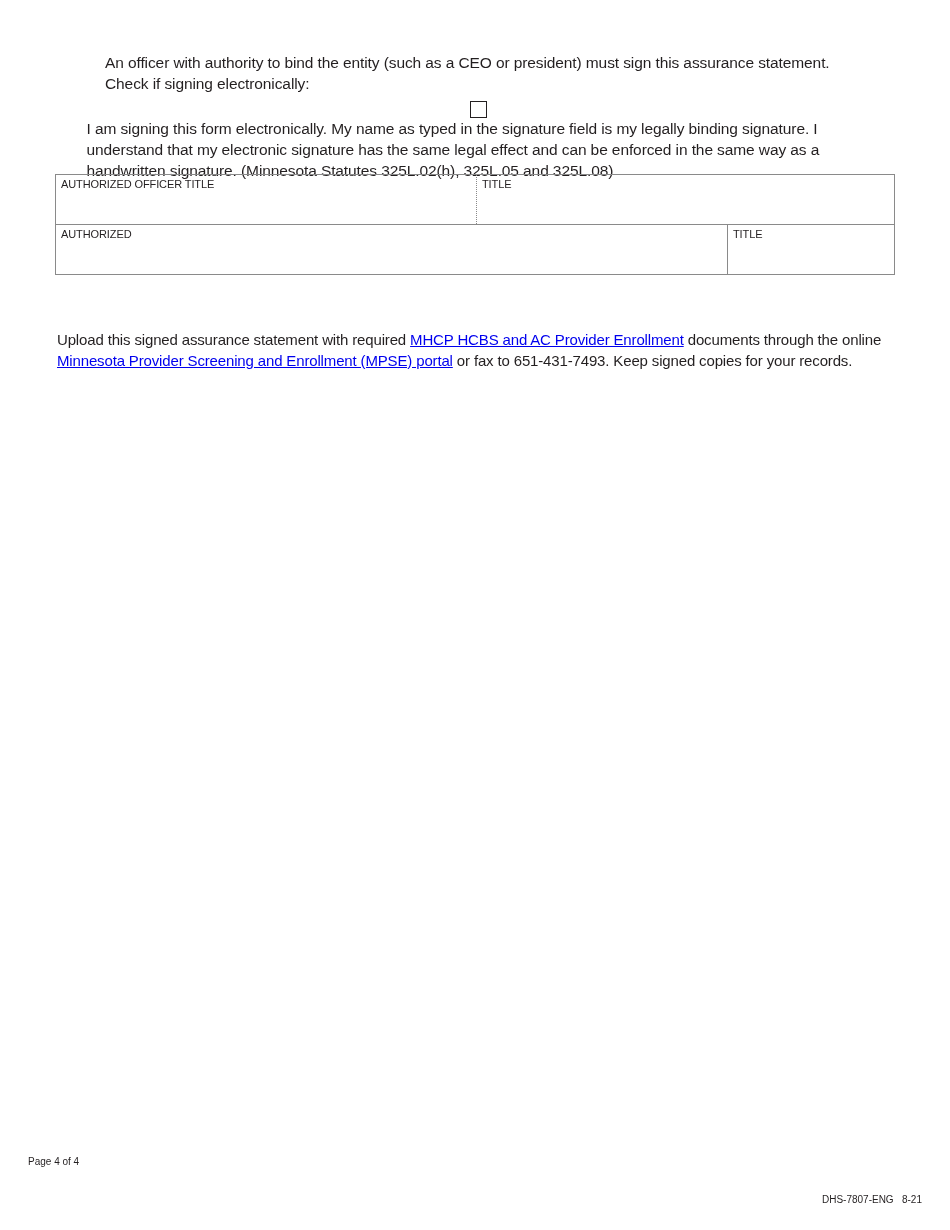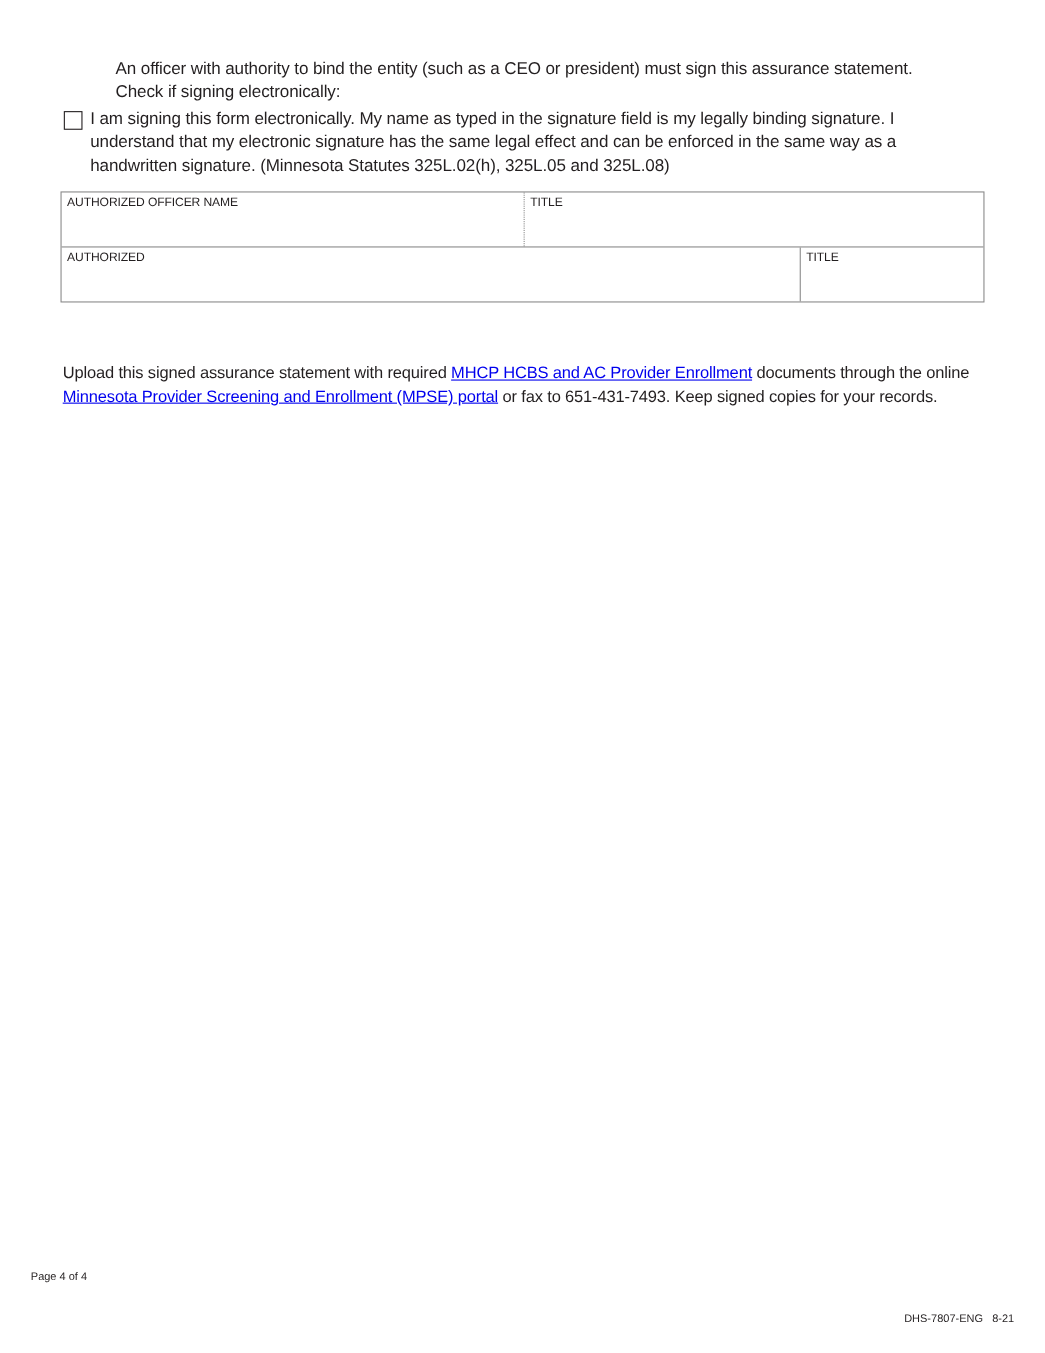--- a/index.html
+++ b/index.html
@@ -25,21 +25,22 @@
       letter-spacing: -0.1px;
       margin-left: 48px;
     }
     .intro p { margin: 0; }
     .checkbox-row {
       position: absolute;
       left: 58px;
       top: 98px;
       width: 840px;
       display: flex;
-      align-items: flex-start;
+      align-items: center;
+      flex-direction: column;
     }
     .checkbox {
       width: 17px;
       height: 17px;
       border: 1px solid #231f20;
       box-sizing: border-box;
       margin-top: 3px;
       flex: 0 0 auto;
       background: #fff;
       cursor: pointer;
@@ -136,21 +137,21 @@
 </div>
 
 <div class="checkbox-row">
   <div class="checkbox" role="checkbox" aria-checked="false"></div>
   <div class="checkbox-text">I am signing this form electronically. My name as typed in the signature field is my legally binding signature. I understand that my electronic signature has the same legal effect and can be enforced in the same way as a handwritten signature. (Minnesota Statutes 325L.02(h), 325L.05 and 325L.08)</div>
 </div>
 
 <div class="form-table">
   <div class="form-row">
     <div class="cell w-officer">
-      <span class="cell-label">AUTHORIZED OFFICER NAME</span>
+      <span class="cell-label">AUTHORIZED OFFICER TITLE</span>
       <input class="cell-input" type="text" value="" style="">
     </div>
     <div class="cell w-title dotted-left">
       <span class="cell-label">TITLE</span>
       <input class="cell-input" type="text" value="" style="">
     </div>
   </div>
   <div class="form-row">
     <div class="cell w-sig">
       <span class="cell-label">AUTHORIZED</span>

